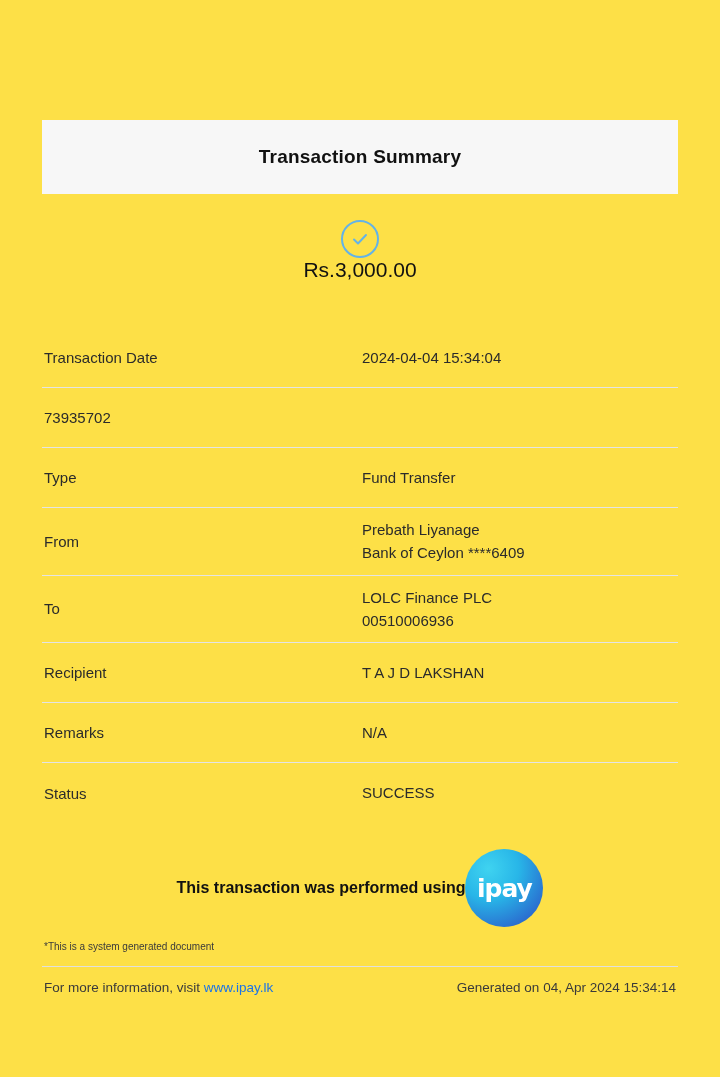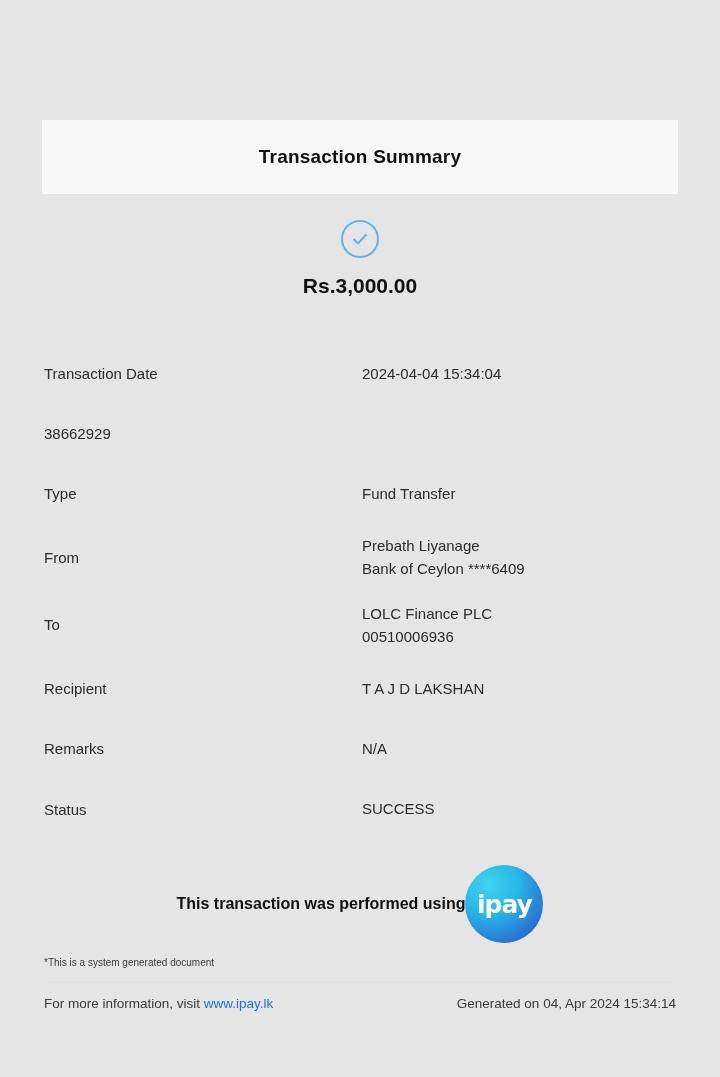--- a/index.html
+++ b/index.html
@@ -9,21 +9,21 @@
     background: #ffffff;
     width: 720px;
     height: 1077px;
     font-family: "Liberation Sans", sans-serif;
     color: #1a1a1a;
   }
   .page {
     width: 720px;
     height: 1077px;
     position: relative;
-    background: #e5e5e5;
+    background: #fde047;
   }
   .sheet {
     position: absolute;
     left: 42px;
     top: 120px;
     width: 636px;
   }
   .title-bar {
     background: #f7f7f7;
     height: 74px;
@@ -46,23 +46,22 @@
     height: 38px;
     border: 2px solid #63b3e8;
     border-radius: 50%;
     display: inline-flex;
     align-items: center;
     justify-content: center;
     vertical-align: middle;
   }
   .check-circle svg { display: block; }
   .amount {
-    margin-top: 16px;
     font-size: 21px;
-    font-weight: bold;
+    font-weight: normal;
     color: #111111;
   }
   .rows {
     margin-top: 46px;
   }
   .row {
     display: flex;
     align-items: center;
     min-height: 60px;
     border-bottom: 1px solid #e4e4e4;
@@ -149,21 +148,21 @@
     </div>
 
     <div class="rows">
 
       <div class="row">
         <div class="label">Transaction Date</div>
         <div class="value">2024-04-04 15:34:04</div>
       </div>
 
       <div class="row">
-        <div class="value">38662929</div>
+        <div class="value">73935702</div>
       </div>
 
       <div class="row">
         <div class="label">Type</div>
         <div class="value">Fund Transfer</div>
       </div>
 
       <div class="row">
         <div class="label">From</div>
         <div class="value">

